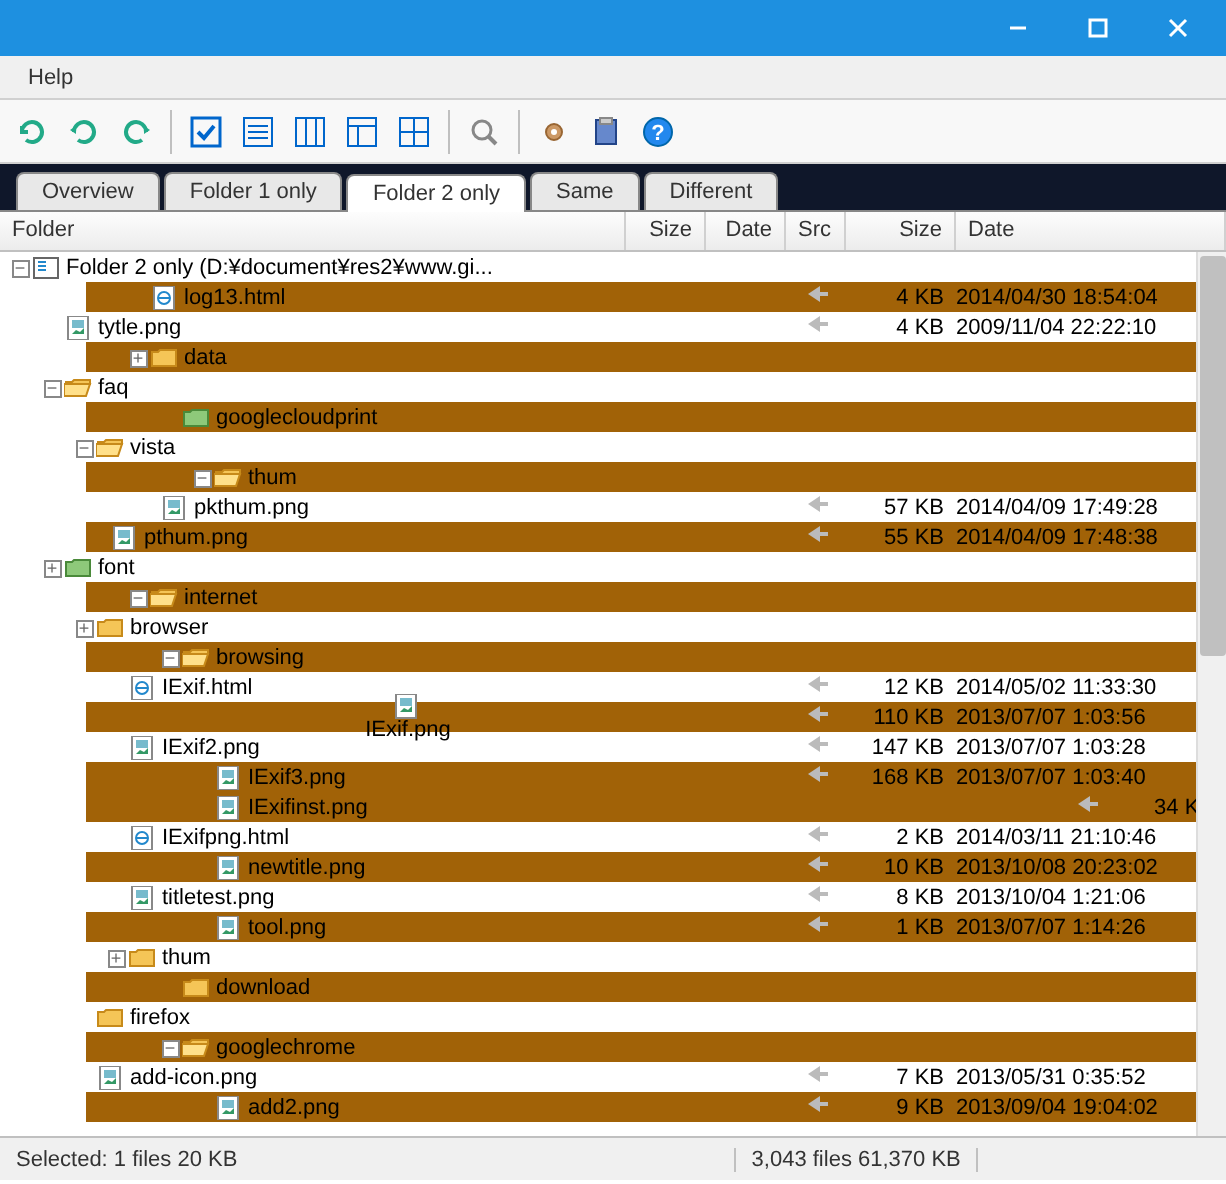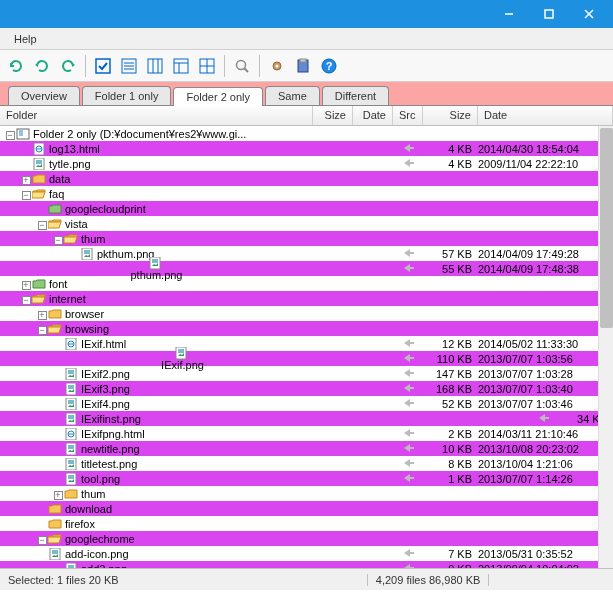--- a/index.html
+++ b/index.html
@@ -5,35 +5,35 @@
 * { margin: 0; padding: 0; box-sizing: border-box; font-family: "Segoe UI", Tahoma, sans-serif; font-size: 11px; }
 body { background: #fff; width: 613px; height: 592px; overflow: hidden; position: relative; }
 .titlebar { background: #1E90E0; height: 28px; display: flex; justify-content: flex-end; align-items: center; padding: 0 4px; }
 .titlebar .tbtn { width: 40px; height: 28px; display: flex; align-items: center; justify-content: center; color: #fff; }
 .titlebar .tbtn svg { stroke: #fff; fill: none; }
 .menubar { background: #f0f0f0; height: 22px; display: flex; align-items: center; padding: 0 6px; border-bottom: 1px solid #d0d0d0; }
 .menubar .menuitem { padding: 3px 8px; color: #333; }
 .toolbar { background: #f8f8f8; height: 32px; display: flex; align-items: center; padding: 0 4px; gap: 2px; border-bottom: 1px solid #d0d0d0; }
 .toolbar .tbicon { width: 24px; height: 24px; display: flex; align-items: center; justify-content: center; border: 1px solid transparent; border-radius: 2px; }
 .toolbar .sep { width: 1px; height: 22px; background: #c0c0c0; margin: 0 3px; }
-.tabs { display: flex; align-items: flex-end; height: 24px; background: #fca5a5; border-bottom: 1px solid #888; padding-left: 8px; gap: 0; }
+.tabs { display: flex; align-items: flex-end; height: 24px; background: #0f172a; border-bottom: 1px solid #888; padding-left: 8px; gap: 0; }
 .tab { padding: 3px 12px; border: 1px solid #888; border-bottom: none; background: #e8e8e8; border-radius: 4px 4px 0 0; margin-right: 2px; position: relative; color: #333; }
 .tab.active { background: #fff; top: 1px; }
 .headers { display: flex; background: linear-gradient(#fdfdfd,#ececec); border-bottom: 1px solid #c0c0c0; height: 20px; }
 .headers .hcol { padding: 3px 6px; border-right: 1px solid #d0d0d0; color: #333; }
 .col-name { flex: 1; }
 .col-size1 { width: 40px; text-align: right; }
 .col-date1 { width: 40px; text-align: right; }
 .col-src { width: 30px; }
 .col-size2 { width: 55px; text-align: right; }
 .col-date2 { width: 135px; }
 .tree { height: 442px; overflow-y: auto; overflow-x: hidden; position: relative; }
 .row { display: flex; align-items: center; height: 15px; white-space: nowrap; }
 .row.odd { background: #ffffff; }
-.row.even { background: #d946ef; }
+.row.even { background: #a16207; margin-left: 43px; }
 .row .name-cell { flex: 1; display: flex; align-items: center; overflow: hidden; }
 .row .size1-cell { width: 40px; }
 .row .date1-cell { width: 40px; }
 .row .src-cell { width: 30px; text-align: center; color: #888; }
 .row .size2-cell { width: 55px; text-align: right; padding-right: 6px; }
 .row .date2-cell { width: 135px; }
 .expander { width: 12px; text-align: center; color: #666; display: inline-block; }
 .expander .box { display: inline-block; width: 9px; height: 9px; border: 1px solid #888; background: #fff; line-height: 7px; font-size: 9px; text-align: center; }
 .fico { width: 14px; height: 12px; display: inline-flex; align-items: center; justify-content: center; margin-right: 3px; }
 .statusbar { display: flex; height: 22px; background: #f0f0f0; border-top: 1px solid #c0c0c0; align-items: center; font-size: 11px; color: #333; }
@@ -328,21 +328,21 @@
       <div class="size1-cell"></div>
       <div class="date1-cell"></div>
       <div class="src-cell"><svg width="14" height="10">
           <path d="M9 1l-6 4l6 4z" fill="#bbb"></path>
           <rect x="8" y="4" width="5" height="2" fill="#bbb"></rect>
         </svg></div>
       <div class="size2-cell">57 KB</div>
       <div class="date2-cell">2014/04/09 17:49:28</div>
     </div>
     <div class="row even">
-      <div class="name-cell" style=" flex-direction: column;">
+      <div class="name-cell" style="">
         <span class="expander"></span>
         <span class="fico">
           <svg width="12" height="14">
             <rect x="1" y="1" width="10" height="12" fill="#fff" stroke="#888"></rect>
             <rect x="3" y="3" width="6" height="4" fill="#7bc"></rect>
             <path d="M3 10l2 -2l2 1l2 -2l0 3z" fill="#396"></path>
           </svg>
         </span>
         <span>pthum.png</span>
       </div>
@@ -497,41 +497,20 @@
         <span>IExif3.png</span>
       </div>
       <div class="size1-cell"></div>
       <div class="date1-cell"></div>
       <div class="src-cell"><svg width="14" height="10">
           <path d="M9 1l-6 4l6 4z" fill="#bbb"></path>
           <rect x="8" y="4" width="5" height="2" fill="#bbb"></rect>
         </svg></div>
       <div class="size2-cell">168 KB</div>
       <div class="date2-cell">2013/07/07 1:03:40</div>
-    </div>
-    <div class="row odd">
-      <div class="name-cell" style="padding-left: 52px;">
-        <span class="expander"></span>
-        <span class="fico">
-          <svg width="12" height="14">
-            <rect x="1" y="1" width="10" height="12" fill="#fff" stroke="#888"></rect>
-            <rect x="3" y="3" width="6" height="4" fill="#7bc"></rect>
-            <path d="M3 10l2 -2l2 1l2 -2l0 3z" fill="#396"></path>
-          </svg>
-        </span>
-        <span>IExif4.png</span>
-      </div>
-      <div class="size1-cell"></div>
-      <div class="date1-cell"></div>
-      <div class="src-cell"><svg width="14" height="10">
-          <path d="M9 1l-6 4l6 4z" fill="#bbb"></path>
-          <rect x="8" y="4" width="5" height="2" fill="#bbb"></rect>
-        </svg></div>
-      <div class="size2-cell">52 KB</div>
-      <div class="date2-cell">2013/07/07 1:03:46</div>
     </div>
     <div class="row even">
       <div class="name-cell" style="padding-left: 52px;">
         <span class="expander"></span>
         <span class="fico">
           <svg width="12" height="14">
             <rect x="1" y="1" width="10" height="12" fill="#fff" stroke="#888"></rect>
             <rect x="3" y="3" width="6" height="4" fill="#7bc"></rect>
             <path d="M3 10l2 -2l2 1l2 -2l0 3z" fill="#396"></path>
           </svg>
@@ -737,14 +716,14 @@
       <div class="size2-cell">9 KB</div>
       <div class="date2-cell">2013/09/04 19:04:02</div>
     </div>
     <div class="scrollbar-v">
       <div class="thumb"></div>
     </div>
 </div>
 
 <div class="statusbar">
   <div class="scell first">Selected: 1 files 20 KB</div>
-  <div class="scell">4,209 files 86,980 KB</div>
+  <div class="scell">3,043 files 61,370 KB</div>
 </div>
 
 </body></html>

